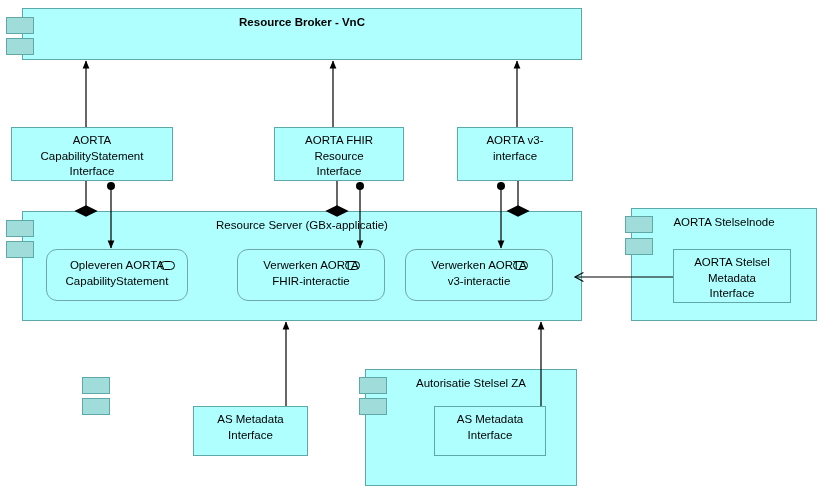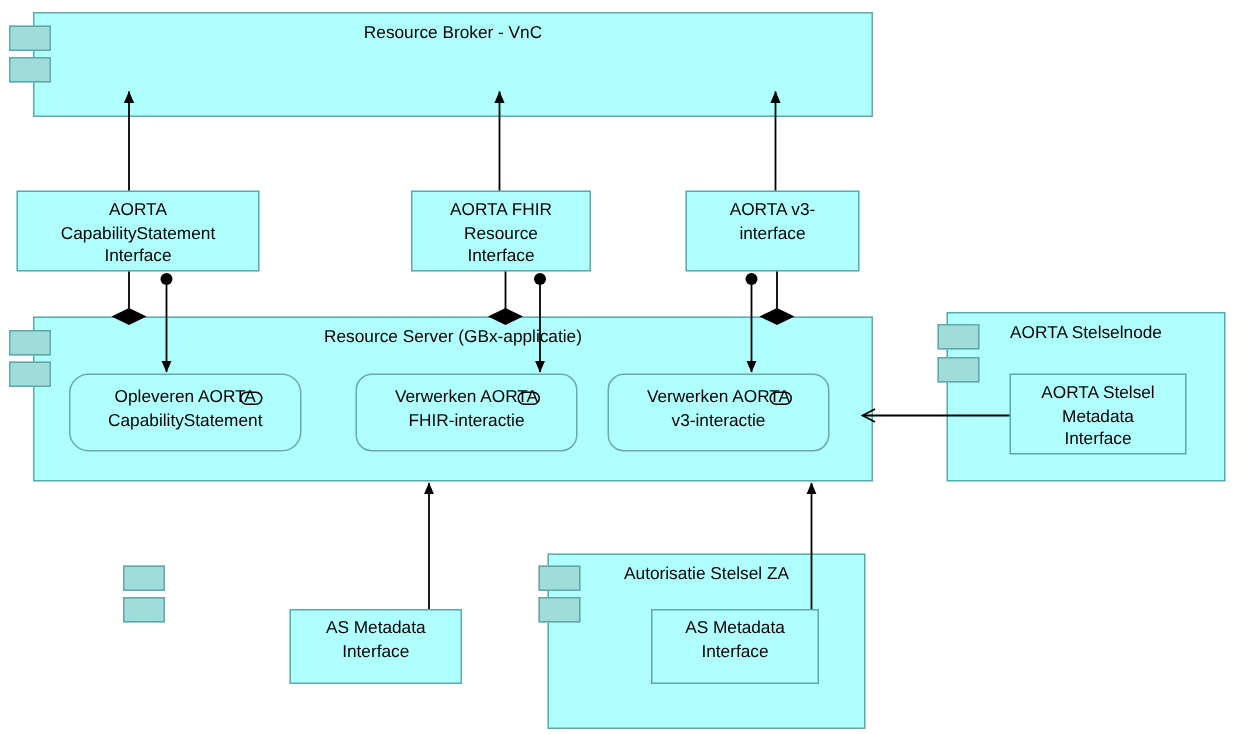--- a/index.html
+++ b/index.html
@@ -110,53 +110,53 @@
     width: 825px;
     height: 489px;
     pointer-events: none;
   }
 </style>
 </head>
 <body>
 
 <div id="canvas">
 
-  <div class="component" style="left:22px; top:8px; width:560px; height:70px;">
+  <div class="component" style="left:22px; top:8px; width:560px; height:52px;font-weight:bold;">
     <div class="comp-title">Resource Broker - VnC</div>
   </div>
   <div class="tab" style="left:6px; top:17px;"></div>
   <div class="tab" style="left:6px; top:38px;"></div>
 
   <div class="iface" style="left:11px; top:127px; width:162px; height:54px;">
     <div class="iface-label">AORTA
 CapabilityStatement
 Interface</div>
   </div>
   <div class="lolli" style="left:148px; top:136px;"></div>
 
-  <div class="iface" style="left:274px; top:127px; width:120px; height:54px;">
+  <div class="iface" style="left:274px; top:127px; width:130px; height:54px;">
     <div class="iface-label">AORTA FHIR
 Resource
 Interface</div>
   </div>
   <div class="lolli" style="left:370px; top:136px;"></div>
 
   <div class="iface" style="left:457px; top:127px; width:116px; height:54px;">
     <div class="iface-label">AORTA v3-
 interface</div>
   </div>
   <div class="lolli" style="left:549px; top:136px;"></div>
 
   <div class="component" style="left:22px; top:211px; width:560px; height:110px;">
     <div class="comp-title">Resource Server (GBx-applicatie)</div>
   </div>
   <div class="tab" style="left:6px; top:220px;"></div>
   <div class="tab" style="left:6px; top:241px;"></div>
 
-  <div class="func" style="left:46px; top:249px; width:155px; height:52px;border-radius:13px;">
+  <div class="func" style="left:46px; top:249px; width:142px; height:52px;">
     <div class="func-label">Opleveren AORTA
 CapabilityStatement</div>
     <div class="func-glyph" style="left:113px; top:11px;"></div>
   </div>
 
   <div class="func" style="left:237px; top:249px; width:148px; height:52px;">
     <div class="func-label">Verwerken AORTA
 FHIR-interactie</div>
     <div class="func-glyph" style="left:107px; top:11px;"></div>
   </div>

